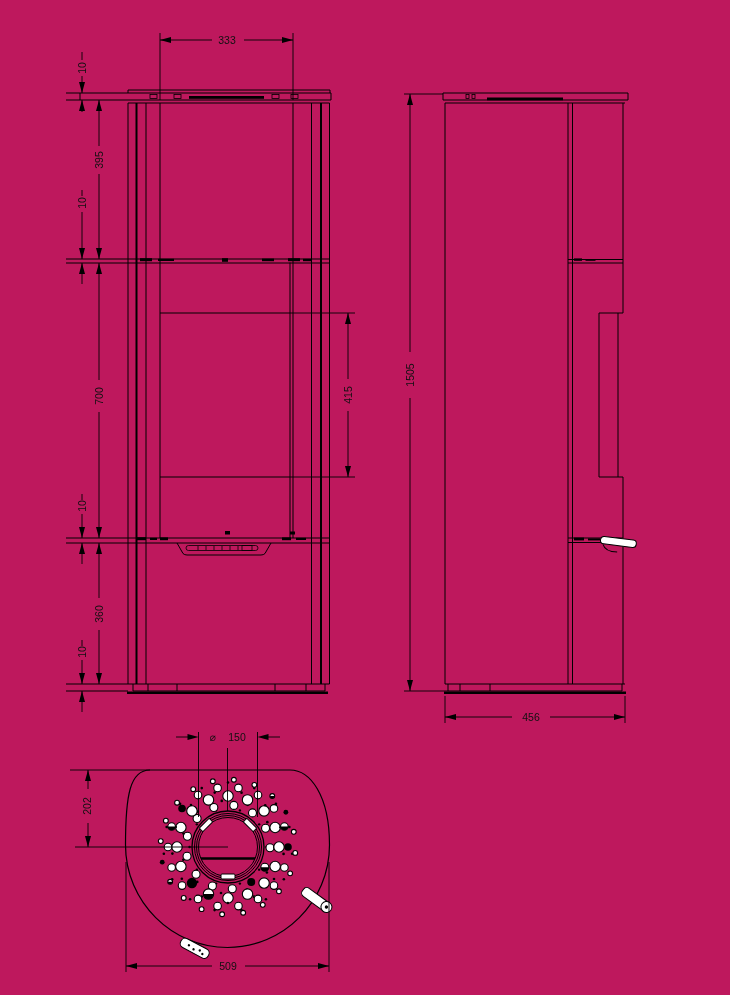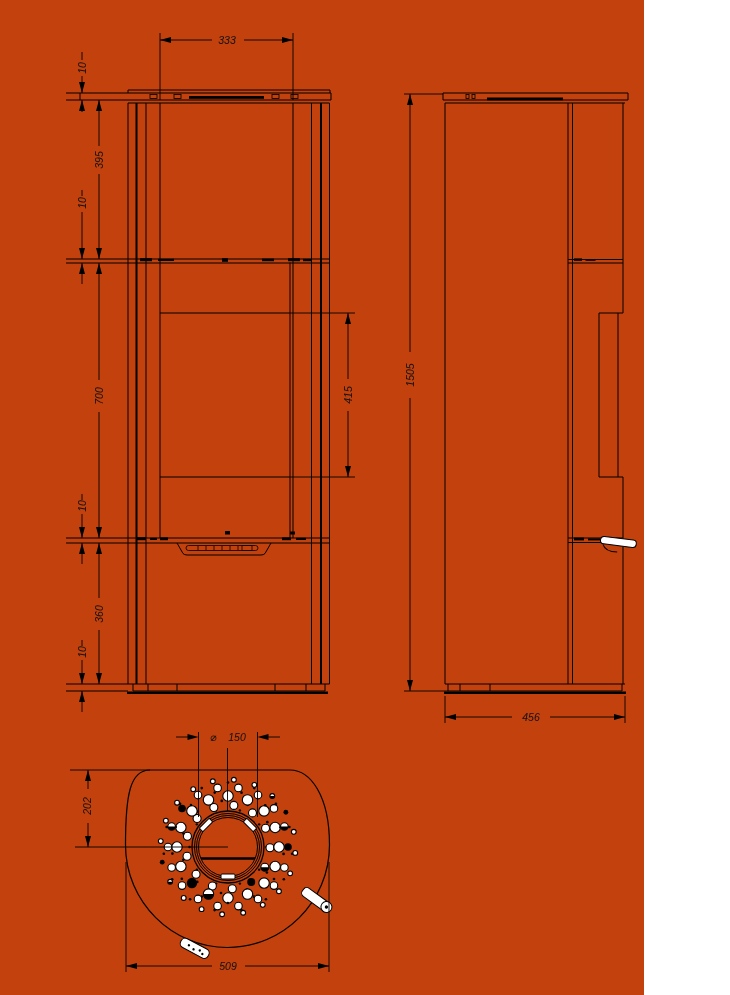--- a/index.html
+++ b/index.html
@@ -1,16 +1,16 @@
 <!DOCTYPE html>
 <html><head>
 <meta charset="utf-8">
 <style>
   html,body{margin:0;padding:0;background:#ffffff;}
-  .sheet{width:644px;height:995px;position:relative;background:#c2410c;overflow:hidden;font-style:italic;}
+  .sheet{width:730px;height:995px;position:relative;background:#be185d;overflow:hidden;}
   svg{display:block;}
   text{font-family:"Liberation Sans","DejaVu Sans",sans-serif;font-size:10.5px;fill:#111;}
   .dia{font-family:"DejaVu Sans",sans-serif;}
   .thin{stroke:#000;stroke-width:1;fill:none;}
   .hair{stroke:#000;stroke-width:0.8;fill:none;}
   .dim{stroke:#000;stroke-width:0.9;fill:none;}
   .thick{stroke:#000;stroke-width:2;fill:none;}
   .heavy{stroke:#000;stroke-width:2.5;fill:none;}
   .mark{fill:#000;stroke:none;}
   .wfill{fill:#fff;stroke:#000;stroke-width:1;}

